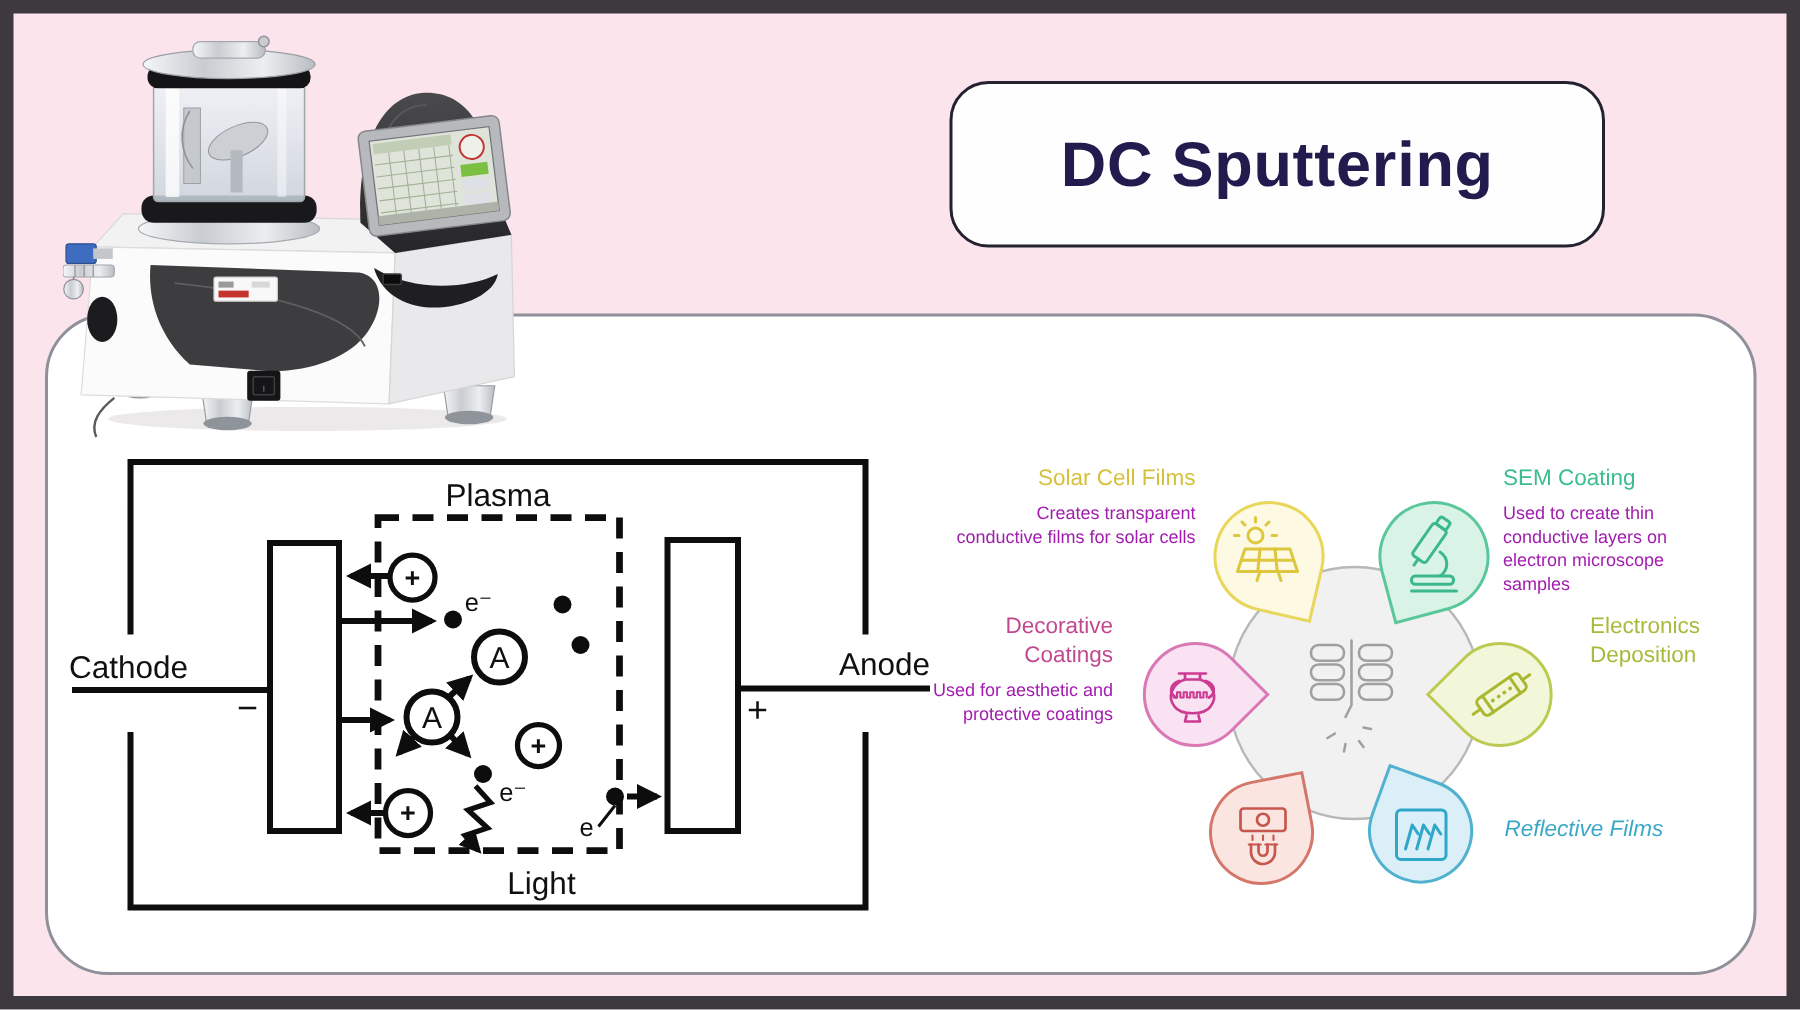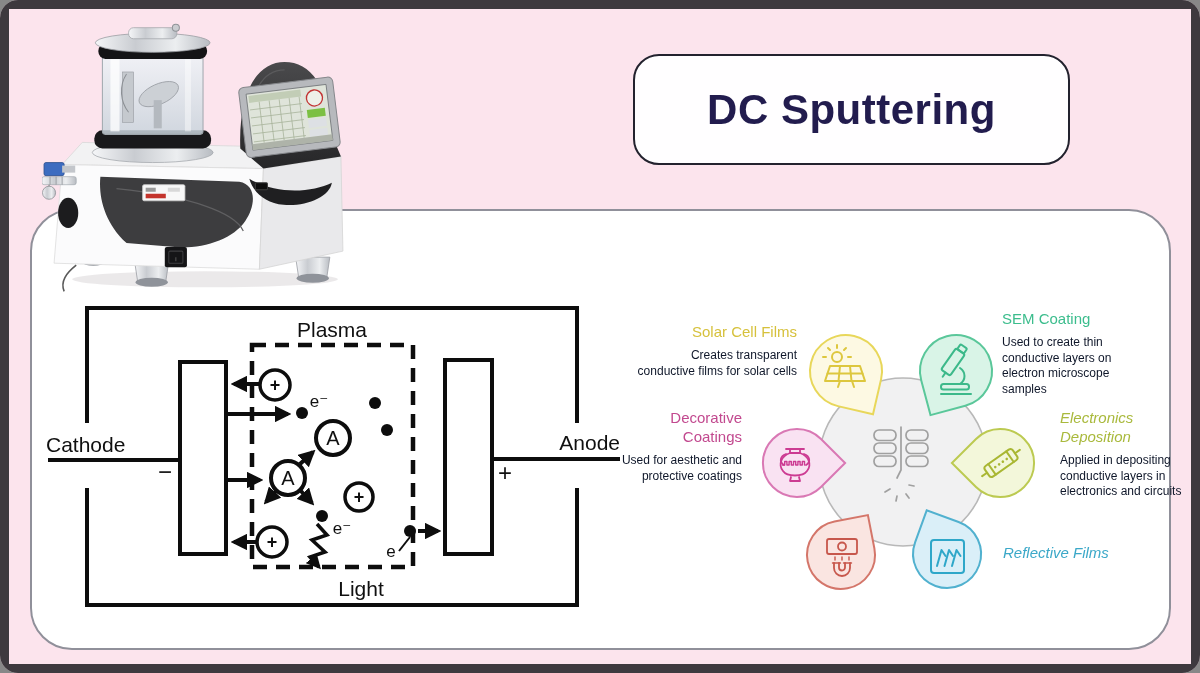--- a/index.html
+++ b/index.html
@@ -1,20 +1,19 @@
 <!DOCTYPE html>
 <html><head>
 <meta charset="utf-8">
 <style>
   html,body{margin:0;padding:0;background:#888;}
   .page{
     position:relative;width:1200px;height:673px;overflow:hidden;
     background:#fce4ed;
     font-family:"Liberation Sans","DejaVu Sans",sans-serif;
-    border-radius:18px;
   }
   .frame{position:absolute;inset:0;border:9px solid #3e393e;z-index:50;pointer-events:none;}
   .main-panel{
     position:absolute;left:30px;top:209px;width:1141px;height:441px;
     background:#ffffff;border:2px solid #90909a;border-radius:42px;box-sizing:border-box;z-index:1;
   }
   .title-box{
     position:absolute;left:633px;top:54px;width:437px;height:111px;
     background:#fffeff;border:2.5px solid #23222e;border-radius:26px;box-sizing:border-box;
     display:flex;align-items:center;justify-content:center;z-index:3;
@@ -25,24 +24,24 @@
   .machine-svg{position:absolute;left:42px;top:14px;z-index:4;}
   .diagram-svg{position:absolute;left:40px;top:300px;z-index:2;}
   .infographic{position:absolute;inset:0;z-index:2;}
   .ig-heading{
     position:absolute;left:640px;top:251px;width:530px;text-align:center;
     font-size:17.5px;font-weight:bold;color:#333;letter-spacing:.2px;
   }
   .petals-svg{position:absolute;left:740px;top:320px;}
   .ig-block{position:absolute;}
   .ig-block .ig-label{font-size:15px;font-weight:500;line-height:19px;margin:0 0 7px 0;}
-  .ig-block .ig-desc{font-size:12px;line-height:15.5px;color:#0f172a;}
+  .ig-block .ig-desc{font-size:12px;line-height:15.5px;color:#a21caf;}
   .align-r{text-align:right;}
   .align-l{text-align:left;}
-  .blk-solar{left:637px;top:322px;width:160px;}
+  .blk-solar{left:637px;top:309px;width:160px;}
   .blk-sem{left:1002px;top:309px;width:135px;}
   .blk-decorative{left:607px;top:408px;width:135px;}
   .blk-electronics{left:1060px;top:408px;width:137px;}
   .blk-magnetic{left:645px;top:546px;width:150px;}
   .blk-reflective{left:1003px;top:543px;width:158px;}
   svg text{font-family:"Liberation Sans","DejaVu Sans",sans-serif;fill:#101010;}
   .dlab{font-size:21px;font-weight:500;}
   .dsmall{font-size:17px;font-weight:500;}
   .dsign{font-size:24px;font-weight:500;}
   .datom{font-size:20px;font-weight:500;}
@@ -311,22 +310,21 @@
     </div>
     <div class="ig-block blk-decorative align-r">
       <div class="ig-label" style="color: rgb(194, 73, 143);">Decorative Coatings</div>
       <div class="ig-desc">Used for aesthetic and protective coatings</div>
     </div>
     <div class="ig-block blk-sem align-l">
       <div class="ig-label" style="color: rgb(60, 189, 141);">SEM Coating</div>
       <div class="ig-desc">Used to create thin conductive layers on electron microscope samples</div>
     </div>
     <div class="ig-block blk-electronics align-l">
-      <div class="ig-label" style="color: rgb(169, 185, 60); font-style: italic;">Electronics Deposition</div>
-      <div class="ig-desc">Applied in depositing conductive layers in electronics and circuits</div>
+      <div class="ig-label" style="color: rgb(169, 185, 60);">Electronics Deposition</div>
     </div>
     <div class="ig-block blk-reflective align-l">
       <div class="ig-label" style="color: rgb(59, 168, 200); font-style: italic;">Reflective Films</div>
     </div>
   </div>
 
   <div class="frame"></div>
 </div>
 
 </body></html>

